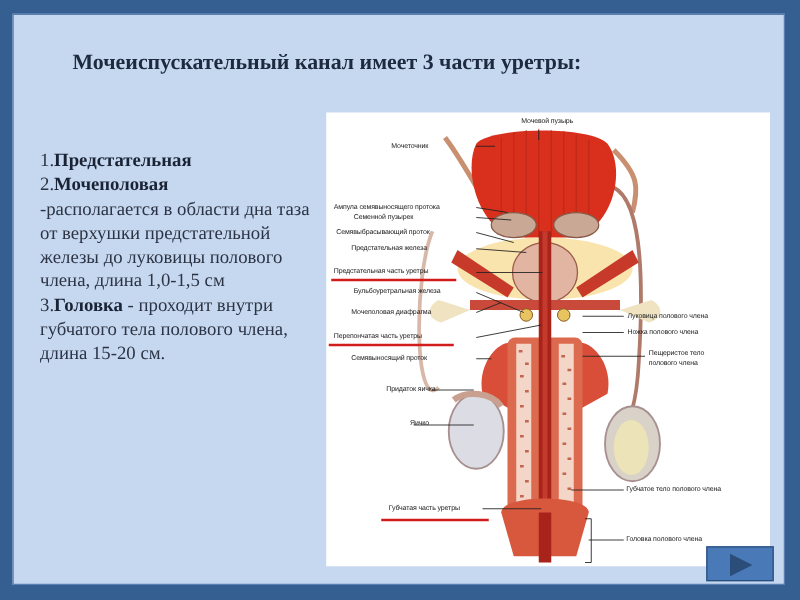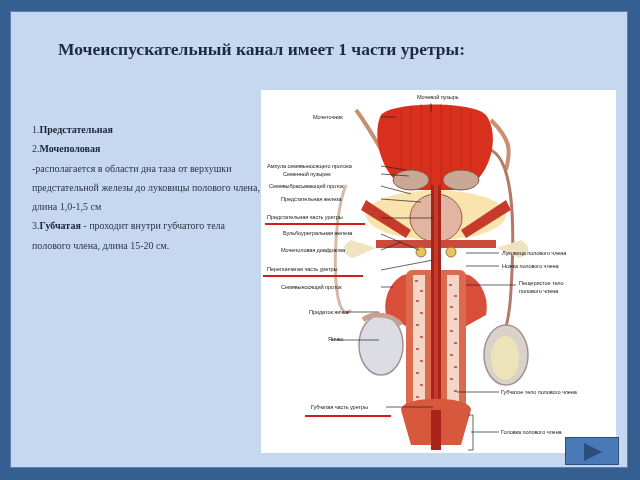--- a/index.html
+++ b/index.html
@@ -1,40 +1,40 @@
 <!DOCTYPE html>
 <html><head>
 <meta charset="utf-8">
 <style>
   html, body { margin:0; padding:0; }
   body { width:640px; height:480px; background:#355f91; position:relative; overflow:hidden; font-family:"Liberation Serif", serif; }
   .panel { position:absolute; left:10px; top:11px; width:618px; height:457px; background:#c6d8ef; border:1px solid #5b80b0; box-sizing:border-box; }
   .title { position:absolute; left:57px; top:38px; font-size:17.5px; font-weight:bold; color:#1d2a3f; letter-spacing:0px; white-space:nowrap; }
-  .text { position:absolute; left:32px; top:120px; width:232px; font-size:10px; line-height:19.3px; color:#2c3344; }
+  .text { position:absolute; left:32px; top:120px; width:232px; font-size:15px; line-height:19.3px; color:#2c3344; }
   .text .p { display:block; }
   .text b { color:#1a2336; }
   .figure { position:absolute; left:261px; top:90px; width:355px; height:363px; background:#ffffff; overflow:hidden; }
   .figure svg { position:absolute; left:0; top:0; }
   .lbl { position:absolute; font-family:"Liberation Sans", sans-serif; font-size:5.6px; color:#222; white-space:nowrap; letter-spacing:-0.1px; }
   .uline { position:absolute; height:2px; background:#d21c1c; }
   .next-btn { position:absolute; left:565px; top:437px; width:54px; height:28px; background:#4a79b8; border:1px solid #2a4f7f; box-sizing:border-box; cursor:pointer; }
   .next-btn .tri { position:absolute; left:18px; top:5px; width:0; height:0; border-top:9px solid transparent; border-bottom:9px solid transparent; border-left:18px solid #2b4d79; }
 </style>
 </head>
 <body>
 
 <div class="panel">
-  <div class="title" style="left:47px;top:27px;">Мочеиспускательный канал имеет 1 части уретры:</div>
+  <div class="title" style="left:47px;top:27px;">Мочеиспускательный канал имеет 3 части уретры:</div>
 </div>
 
 <div class="text">
   <span class="p"><span>1.</span><b>Предстательная</b></span>
   <span class="p"><span>2.</span><b>Мочеполовая</b></span>
   <span class="p">-располагается в области дна таза от верхушки предстательной железы до луковицы полового члена, длина 1,0-1,5 см</span>
-  <span class="p"><span>3.</span><b>Губчатая</b><span> - проходит внутри губчатого тела полового члена, длина 15-20 см.</span></span>
+  <span class="p"><span>3.</span><b>Головка</b><span> - проходит внутри губчатого тела полового члена, длина 15-20 см.</span></span>
 </div>
 
 <div class="figure">
   <svg width="355" height="363" viewBox="0 0 355 363">
 
     <path d="M95,20 C110,40 120,60 135,85" stroke="#c89070" stroke-width="4" fill="none"></path>
     <path d="M230,30 C250,50 250,60 245,80" stroke="#c89070" stroke-width="4" fill="none"></path>
     <path d="M85,95 C70,130 70,240 90,220" stroke="#d8b8a8" stroke-width="3" fill="none"></path>
     <path d="M230,60 C250,70 255,120 250,200 C248,240 240,250 235,260" stroke="#b07a6a" stroke-width="3" fill="none"></path>
 

